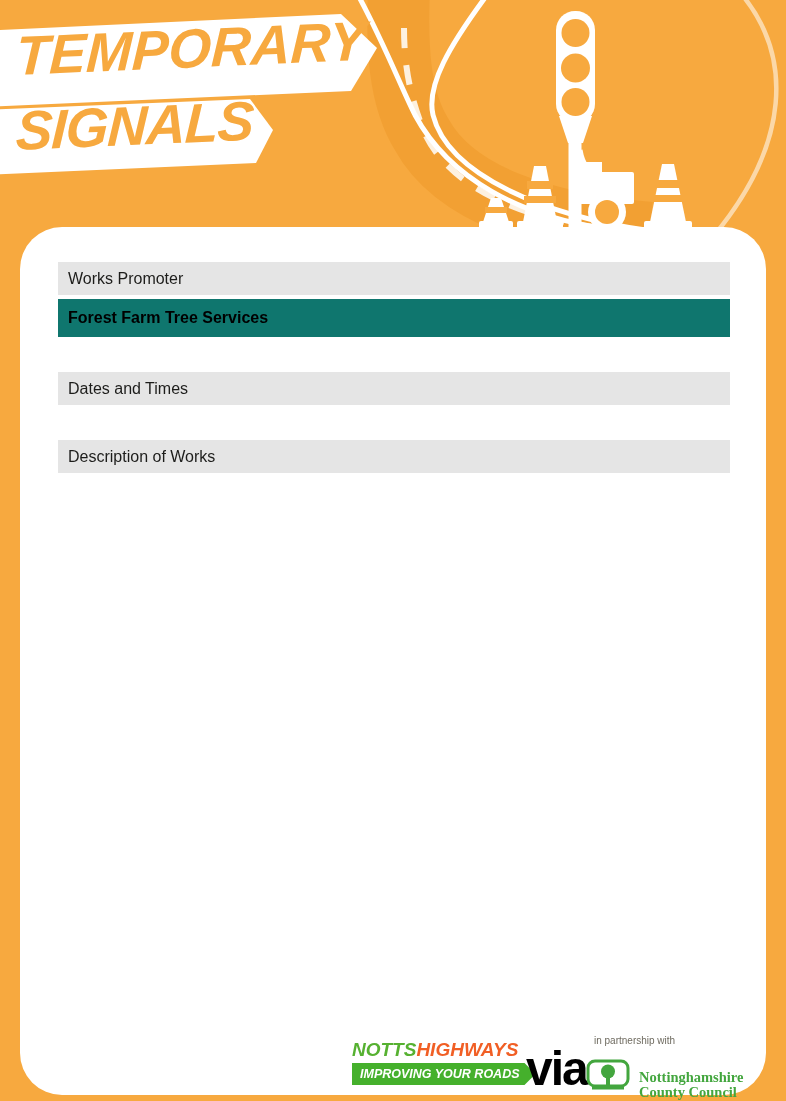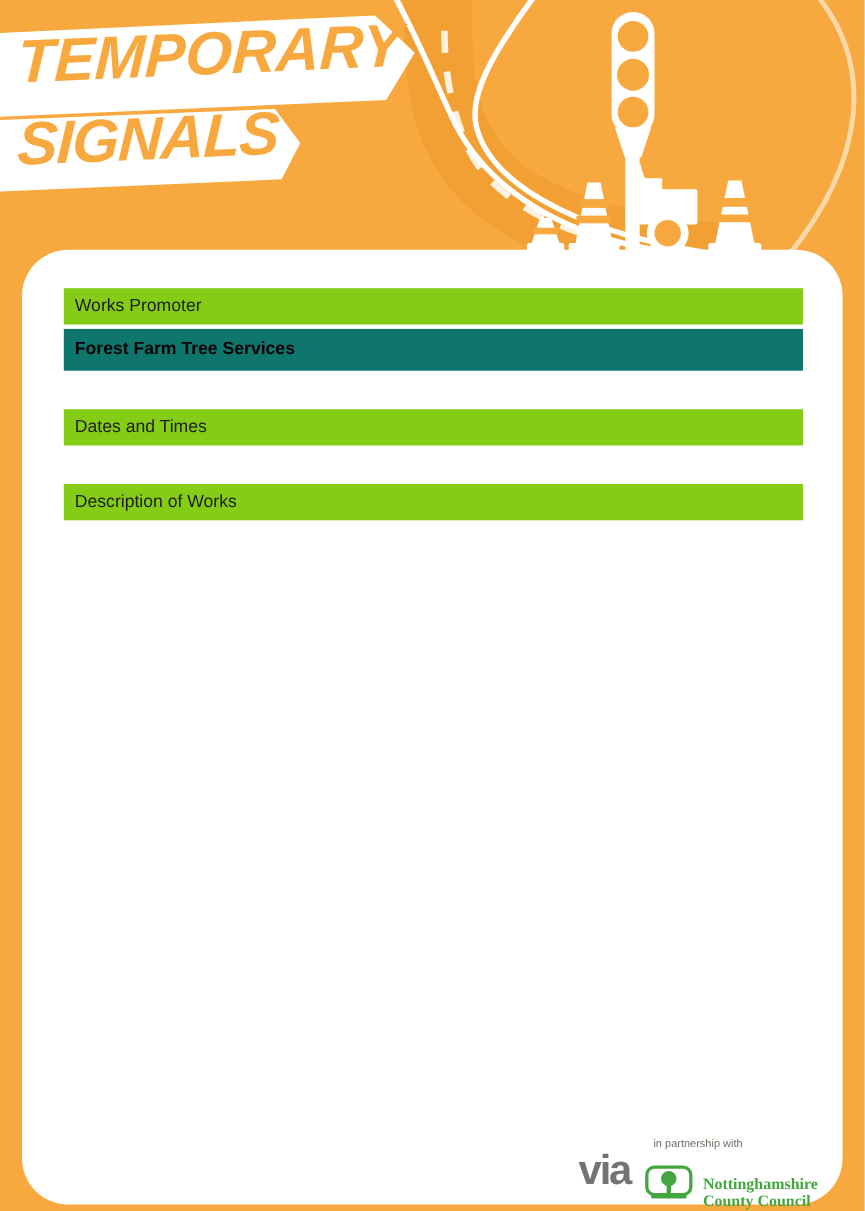--- a/index.html
+++ b/index.html
@@ -27,21 +27,21 @@
   .title.line1{top:29px;}
   .title.line2{top:104px;letter-spacing:-1px;}
   
   .card{
     position:absolute;left:20px;top:227px;width:746px;height:868px;
     background:#ffffff;border-radius:42px;
   }
   .sections{position:absolute;left:38px;right:36px;top:35px;}
   .sec{margin-bottom:35px;}
   .sec-label{
-    background:#84cc16;color:#1D1D1B;
+    background:#e5e5e5;color:#1D1D1B;
     font-size:16px;line-height:19px;padding:7px 10px;
   }
   .sec-value{
     background:#0f766e;color:#000;
     font-size:16px;font-weight:bold;line-height:20px;
     padding:9px 10px;margin-top:4px;
   }
   .sec-value.tall{padding-bottom:19px;}
   .sec-detail{
     font-weight:normal;white-space:pre-wrap;padding-left:30px;
@@ -57,22 +57,22 @@
   .nh-orange{color:#F15F25;}
   .nh-banner{
     margin-top:3px;background:#45B02C;color:#fff;
     font-size:12.5px;font-weight:bold;font-style:italic;
     line-height:16px;padding:3px 16px 3px 8px;
     display:inline-block;white-space:nowrap;
     clip-path:polygon(0 0,94% 0,100% 50%,94% 100%,0 100%);
   }
   .via{
     position:absolute;left:506px;top:12px;
-    font-size:38px;font-weight:bold;line-height:1;
-    color:#737373;letter-spacing:-2px;
+    font-size:48px;font-weight:bold;line-height:1;
+    color:#000000;letter-spacing:-2px;
   }
   .partner{position:absolute;left:566px;top:2px;}
   .partner-note{
     font-family:Liberation Sans, sans-serif;
     font-size:10px;color:#6F6B60;margin:0 0 4px 8px;
   }
   .partner-row{display:flex;align-items:center;gap:9px;}
   .council-name{
     font-family:"Liberation Serif", serif;
     font-size:14.5px;font-weight:bold;color:#43A63E;line-height:15px;
@@ -154,20 +154,26 @@
 
 
       <div class="sec">
         <div class="sec-label">Description of Works</div>
       </div>
 
     </div>
 
     <div class="footer">
 
+      <div class="nh">
+        <div class="nh-name">
+          <span class="nh-green">NOTTS</span><span class="nh-orange">HIGHWAYS</span>
+        </div>
+        <div class="nh-banner">IMPROVING YOUR ROADS</div>
+      </div>
 
       <div class="via">via</div>
 
       <div class="partner">
         <div class="partner-note">in partnership with</div>
         <div class="partner-row">
           <svg width="44" height="32" viewBox="0 0 44 32" aria-hidden="true">
             <rect x="2" y="2" width="40" height="25" rx="7" fill="none" stroke="#43A63E" stroke-width="3"></rect>
             <circle cx="22" cy="12.5" r="7" fill="#43A63E"></circle>
             <rect x="20" y="17" width="4" height="9" fill="#43A63E"></rect>

